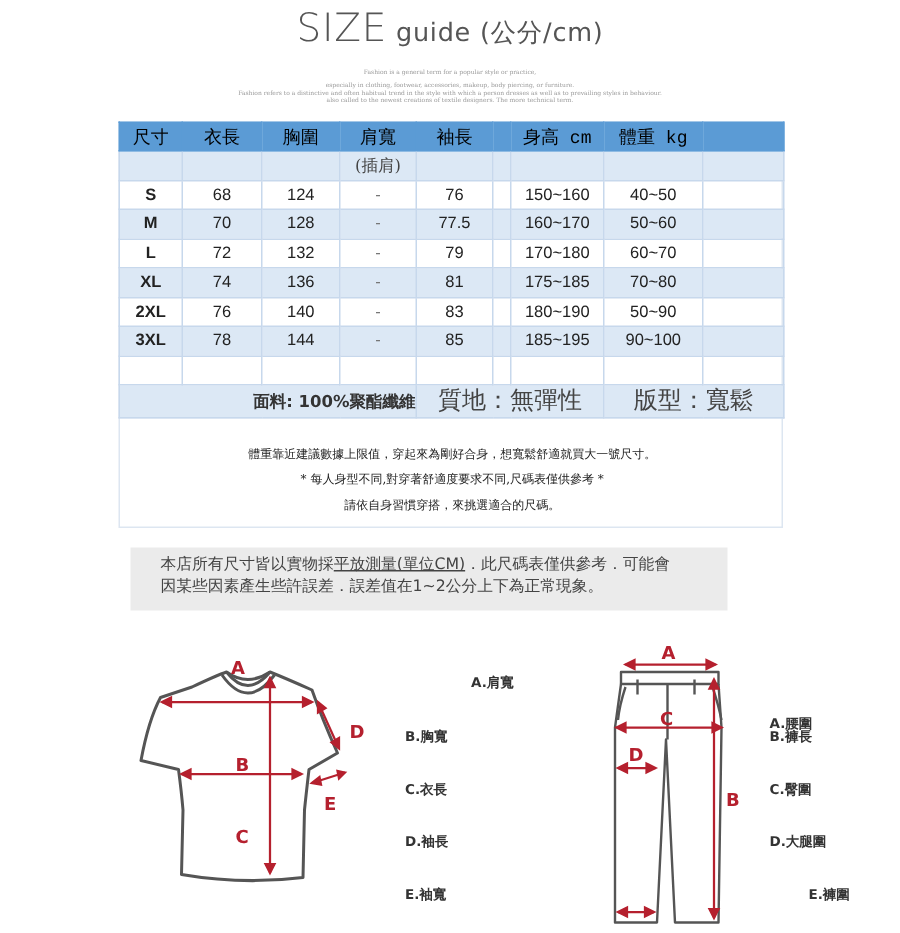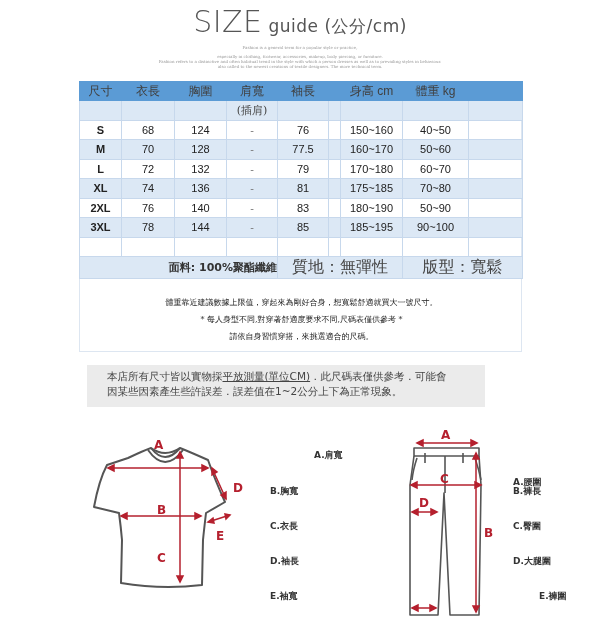--- a/index.html
+++ b/index.html
@@ -4,33 +4,33 @@
 <style>
   * { box-sizing: border-box; margin: 0; padding: 0; }
   body {
     width: 600px; height: 622px; background: #ffffff; position: relative; overflow: hidden;
     font-family: "DejaVu Sans", "Liberation Sans", sans-serif; color: #333;
   }
   .title {
     position: absolute; left: 0; top: 4px; width: 600px; text-align: center;
     color: #555; font-family: "DejaVu Sans", sans-serif; letter-spacing: 0.5px;
   }
-  .title .big { font-size: 30px; font-weight: 300; color: #555; }
+  .title .big { font-size: 26px; font-weight: 300; color: #555; }
   .title .small { font-size: 17px; color: #555; }
   .tagline { position: absolute; left: 0; width: 600px; text-align: center; color: #9a9a9a;
     font-family: "DejaVu Serif", serif; font-size: 4px; line-height: 5px; }
   .tag1 { top: 45px; }
   .tag2 { top: 54px; }
 
   .table-wrap { position: absolute; left: 79px; top: 81px; width: 443px; height: 271px;
     border: 1px solid #dde6f1; background: #fff; }
   table { border-collapse: collapse; width: 443px; table-layout: fixed; position: absolute; left: -1px; top: -1px; }
   td { border: 1px solid #c7d8ec; text-align: center; font-size: 11px; height: 19.5px; padding: 0; color: #222;
     font-family: "Liberation Sans", "DejaVu Sans", sans-serif; }
-  tr.head td { background: #5b9bd5; color: #404040; font-family: Liberation Sans, sans-serif; font-size: 12px; border-color: #5b9bd5; height: 19px; margin-top: 24px; }
+  tr.head td { background: #5b9bd5; color: #000000; font-family: Liberation Mono, monospace; font-size: 12px; border-color: #5b9bd5; height: 19px; margin-top: 24px; }
   tr.shade td { background: #dce8f5; }
   tr.sub td { background: #dce8f5; color: #444; font-family: "DejaVu Serif", serif; }
   td.sz { font-weight: bold; }
   td.dash { color: #777; }
   tr.mat td { background: #dce8f5; font-size: 16px; height: 22px; color: #444; font-family: "DejaVu Serif", serif; }
   tr.mat td.bold { font-weight: bold; color: #333; font-family: "DejaVu Sans", sans-serif; font-size: 11px; text-align: right; }
   .notes { position: absolute; left: 0; top: 212px; width: 443px; text-align: center; font-size: 8px; line-height: 17px; color: #222;
     font-family: "DejaVu Serif", serif; }
 
   .grey-box { position: absolute; left: 87px; top: 365px; width: 398px; height: 42px; background: #ebebeb; padding: 4px 0 0 20px;

